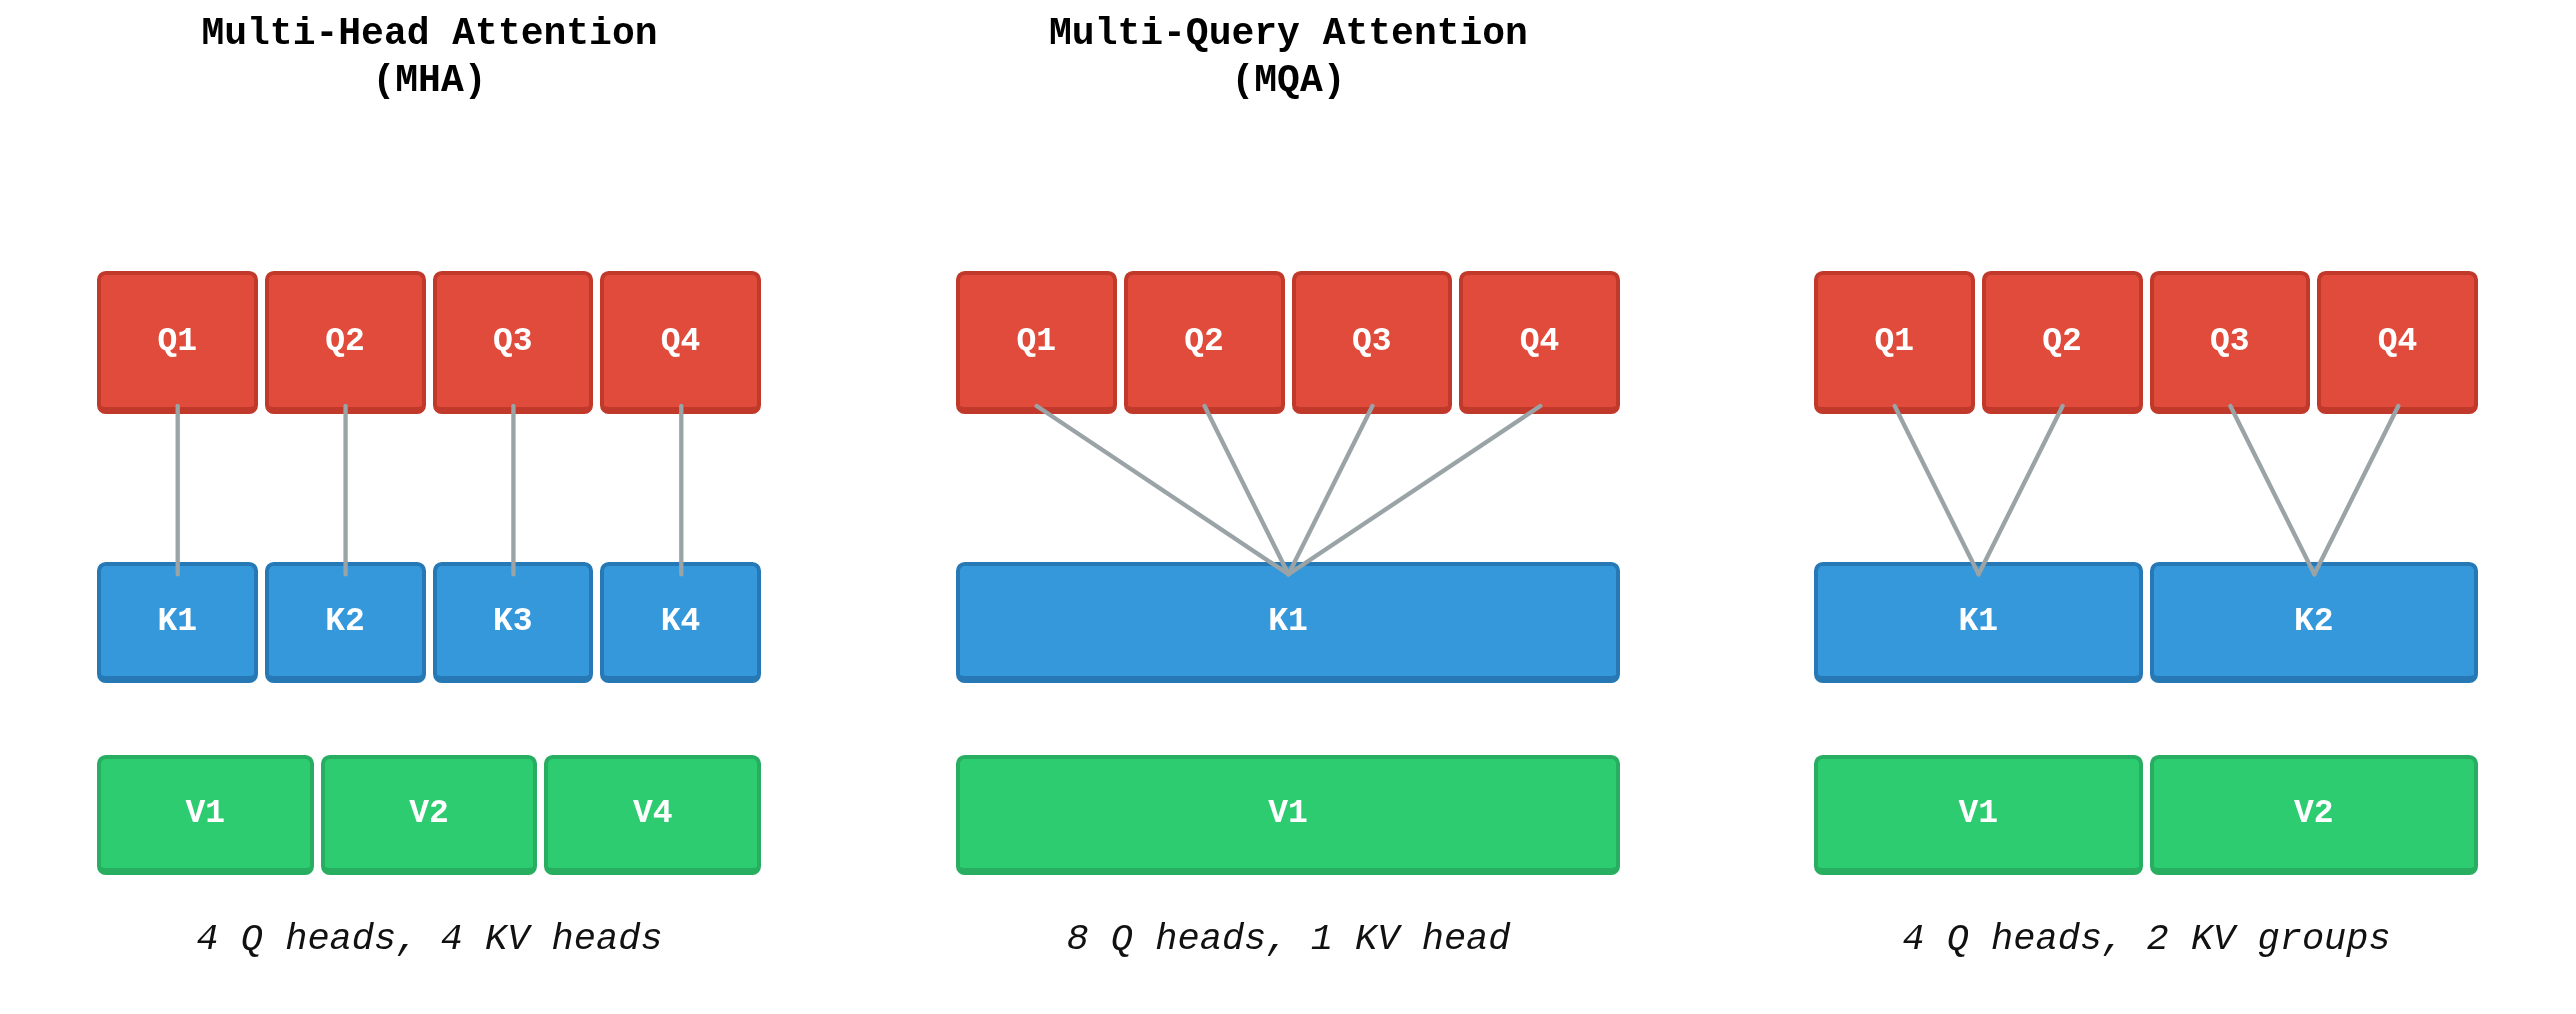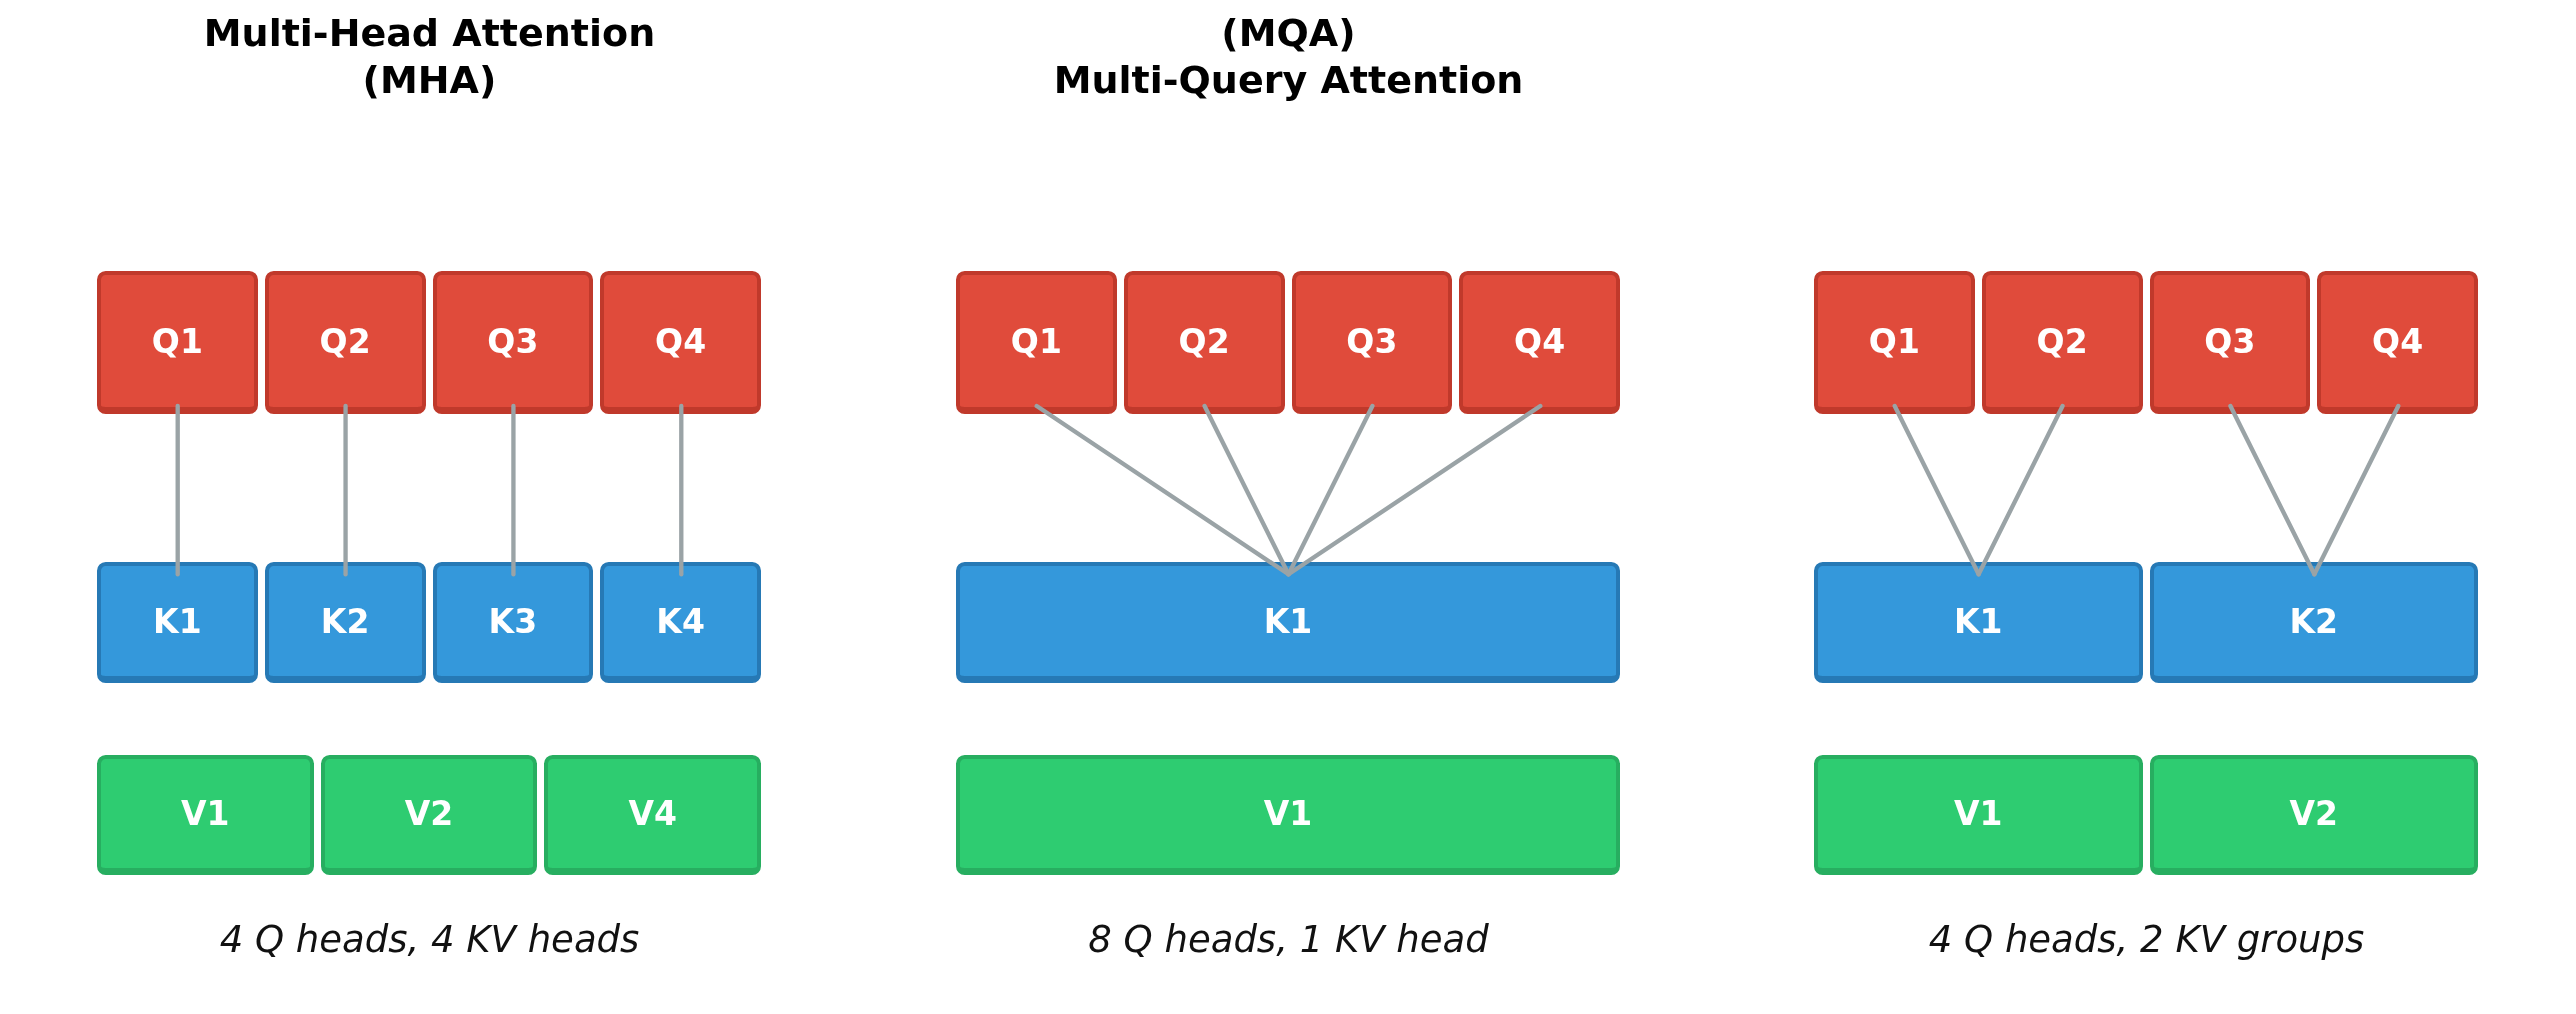--- a/index.html
+++ b/index.html
@@ -6,20 +6,21 @@
     margin: 0; padding: 0;
     width: 2576px; height: 1015px;
     background: #ffffff;
     font-family: "DejaVu Sans", "Liberation Sans", sans-serif;
     overflow: hidden;
   }
   .canvas {
     position: relative;
     width: 2576px; height: 778px;
     background: var(--bg, #ffffff);
+    font-family: Liberation Mono, monospace;
   }
   .panel {
     position: absolute;
     top: 0;
     width: 859px; height: 1015px;
   }
   .panel.p0 { left: 0; }
   .panel.p1 { left: 859px; }
   .panel.p2 { left: 1717px; }
 
@@ -133,22 +134,22 @@
       <line x1="398.25" y1="468" x2="398.25" y2="662"></line>
       <line x1="591.75" y1="468" x2="591.75" y2="662"></line>
       <line x1="785.25" y1="468" x2="785.25" y2="662"></line>
     </svg>
 
     <div class="caption">4 Q heads, 4 KV heads</div>
   </div>
 
   <div class="panel p1">
     <div class="title">
+      <div>Multi-Query Attention</div>
       <div>(MQA)</div>
-      <div>Multi-Query Attention</div>
     </div>
 
     <div class="row q-row">
       <div class="box q">Q1</div>
       <div class="box q">Q2</div>
       <div class="box q">Q3</div>
       <div class="box q">Q4</div>
     </div>
 
     <div class="row k-row">

